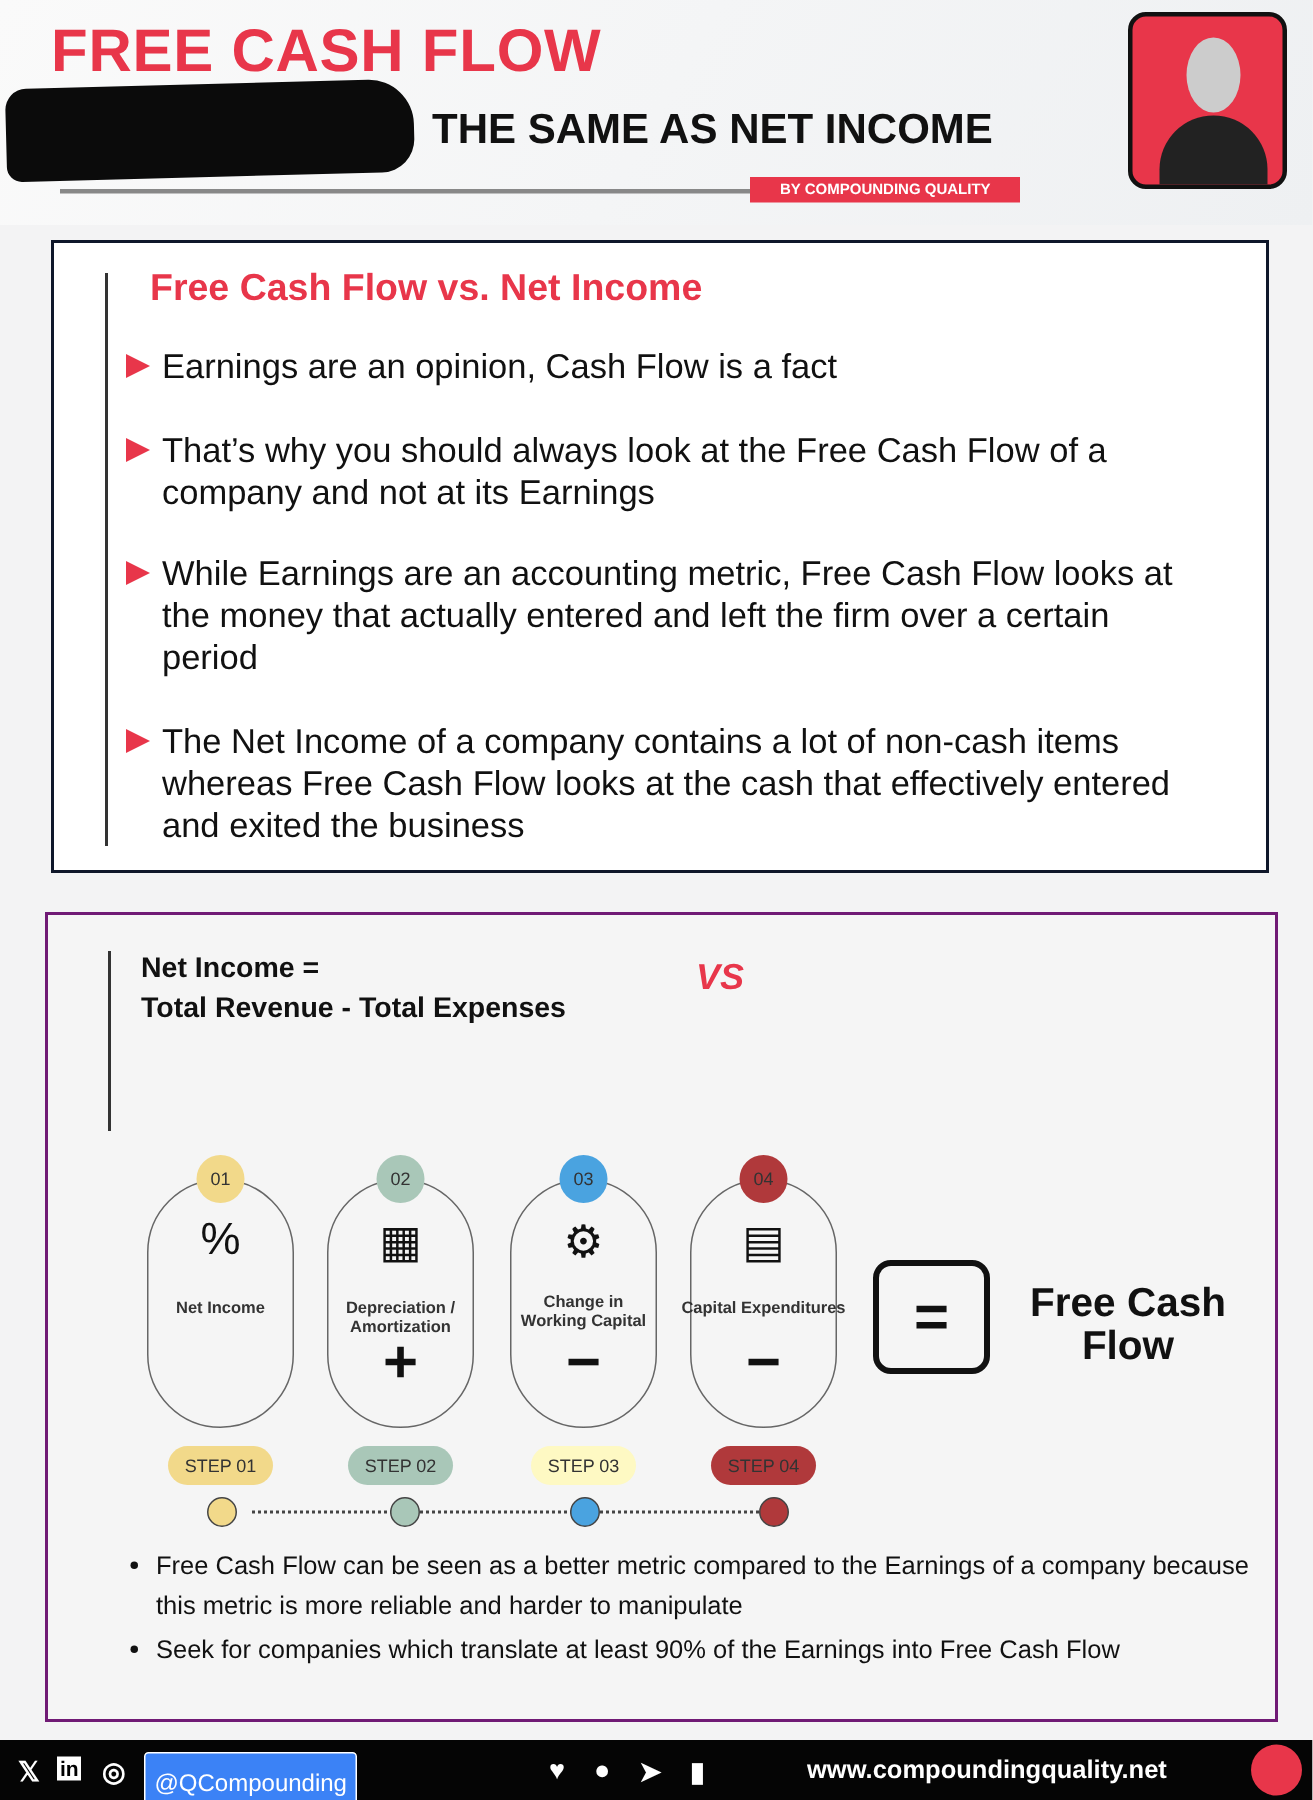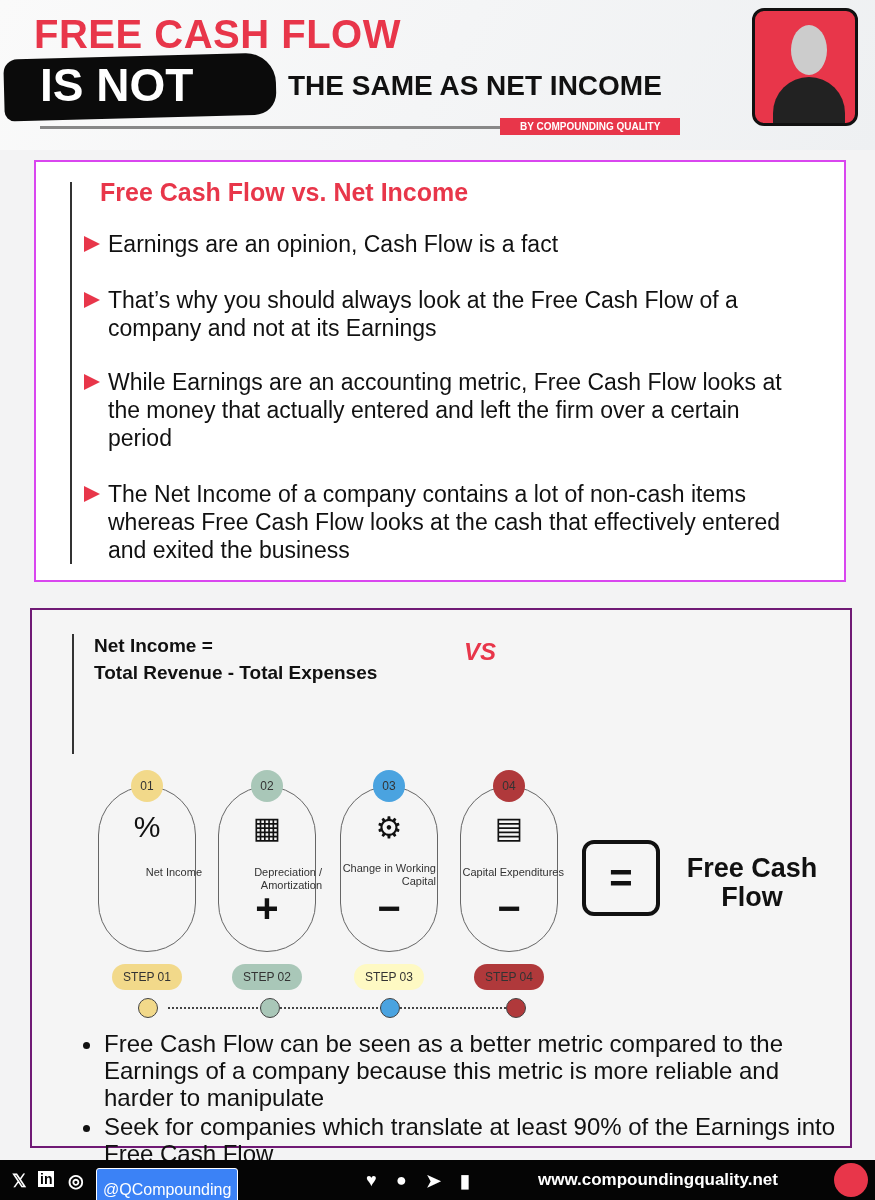--- a/index.html
+++ b/index.html
@@ -7,56 +7,55 @@
 .header{position:absolute;left:0;top:0;width:875px;height:150px;background:linear-gradient(120deg,#fafafa,#eef0f2)}
 .t1{position:absolute;left:34px;top:12px;font-size:40px;font-weight:900;color:#e8364a;letter-spacing:0.5px}
 .brush{position:absolute;left:4px;top:56px;width:272px;height:62px;background:#0b0b0b;border-radius:14px 30px 22px 10px;transform:rotate(-1.5deg)}
 .t2{position:absolute;left:40px;top:58px;font-size:46px;font-weight:900;color:#fff}
 .t3{position:absolute;left:288px;top:70px;font-size:28px;font-weight:900;color:#111}
 .rule{position:absolute;left:40px;top:126px;width:460px;height:3px;background:#888}
 .by{position:absolute;left:500px;top:118px;background:#e8364a;color:#fff;font-size:10px;font-weight:700;padding:3px 20px}
 .photo{position:absolute;left:752px;top:8px;width:106px;height:118px;background:#e8364a;border-radius:12px;border:3px solid #111;overflow:hidden}
 .photo .head{position:absolute;left:36px;top:14px;width:36px;height:50px;border-radius:50%;background:#ccc}
 .photo .body{position:absolute;left:18px;top:66px;width:72px;height:60px;border-radius:36px 36px 0 0;background:#222}
-.card1{position:absolute;left:34px;top:160px;width:812px;height:422px;background:#fff;border:2px solid #d946ef}
+.card1{position:absolute;left:34px;top:160px;width:812px;height:422px;background:#fff;border:2px solid #0f172a}
 .card1 .vline{position:absolute;left:34px;top:20px;width:2px;height:382px;background:#333}
 .card1 h2{position:absolute;left:64px;top:16px;font-size:25px;font-weight:900;color:#e8364a}
 .bul{position:absolute;left:72px;font-size:23px;line-height:28px;color:#111}
 .arrow{position:absolute;left:-24px;top:6px;width:0;height:0;border-top:8px solid transparent;border-bottom:8px solid transparent;border-left:16px solid #e8364a}
 .card2{position:absolute;left:30px;top:608px;width:822px;height:540px;background:#f5f5f5;border:2px solid #701a75}
 .card2 .vline{position:absolute;left:40px;top:24px;width:2px;height:120px;background:#333}
 .f1{position:absolute;left:62px;top:22px;font-size:19px;font-weight:900;line-height:27px}
 .vs{position:absolute;left:432px;top:28px;font-size:24px;font-weight:900;font-style:italic;color:#e8364a}
 .f2{position:absolute;left:472px;top:18px;font-size:19px;font-weight:900;line-height:27px}
 .intro{position:absolute;left:60px;top:94px;font-size:22px;line-height:27px;width:720px}
 .step{position:absolute;top:176px;width:98px;height:166px;border:1.5px solid #666;border-radius:49px}
 .num{position:absolute;top:160px;width:32px;height:32px;border-radius:50%;font-size:12px;display:flex;align-items:center;justify-content:center;color:#333}
-.lbl{position:absolute;width:110px;text-align:right;font-size:11px;font-weight:400;color:#333;line-height:13px}
+.lbl{position:absolute;width:110px;text-align:center;font-size:11px;font-weight:700;color:#333;line-height:13px}
 .ico{position:absolute;font-size:30px;width:98px;text-align:center}
 .sign{position:absolute;font-size:40px;font-weight:700;width:98px;text-align:center}
 .pill{position:absolute;top:354px;width:70px;height:26px;border-radius:13px;font-size:12px;display:flex;align-items:center;justify-content:center;color:#333}
 .dot{position:absolute;top:388px;width:20px;height:20px;border-radius:50%;border:1px solid #444}
 .dotline{position:absolute;top:397px;left:136px;width:346px;border-top:2px dotted #444}
 .eqbox{position:absolute;left:550px;top:230px;width:78px;height:76px;border:4px solid #111;border-radius:12px;font-size:40px;font-weight:900;display:flex;align-items:center;justify-content:center}
 .fcf{position:absolute;left:640px;top:244px;font-size:27px;font-weight:900;text-align:center;line-height:29px;width:160px}
-.blist{position:absolute;left:72px;top:420px;width:740px;font-size:24px;line-height:27px;list-style:disc}
+.blist{position:absolute;left:72px;top:420px;width:740px;font-size:17px;line-height:27px;list-style:disc}
 .blist li{margin-bottom:2px}
 .footer{position:absolute;left:0;top:1160px;width:875px;height:40px;background:#050505;color:#fff}
 .fi{position:absolute;top:10px;font-size:18px;font-weight:700}
 .handle{position:absolute;left:96px;top:8px;background:#3b82f6;border:1px solid #fff;border-radius:3px;padding:12px 6px;font-size:16px}
 .site{position:absolute;left:538px;top:10px;font-size:17px;font-weight:700}
 .mini{position:absolute;left:834px;top:3px;width:34px;height:34px;border-radius:50%;background:#e8364a}
 </style>
 </head>
 <body>
 
 <div class="header">
  <div class="t1">FREE CASH FLOW</div>
  <div class="brush"></div>
- <div class="t2">IS NOT</div>
  <div class="t3">THE SAME AS NET INCOME</div>
  <div class="rule"></div>
  <div class="by">BY COMPOUNDING QUALITY</div>
  <div class="photo">
       <div class="head"></div>
       <div class="body"></div>
     </div>
 </div>
 
 <div class="card1">

